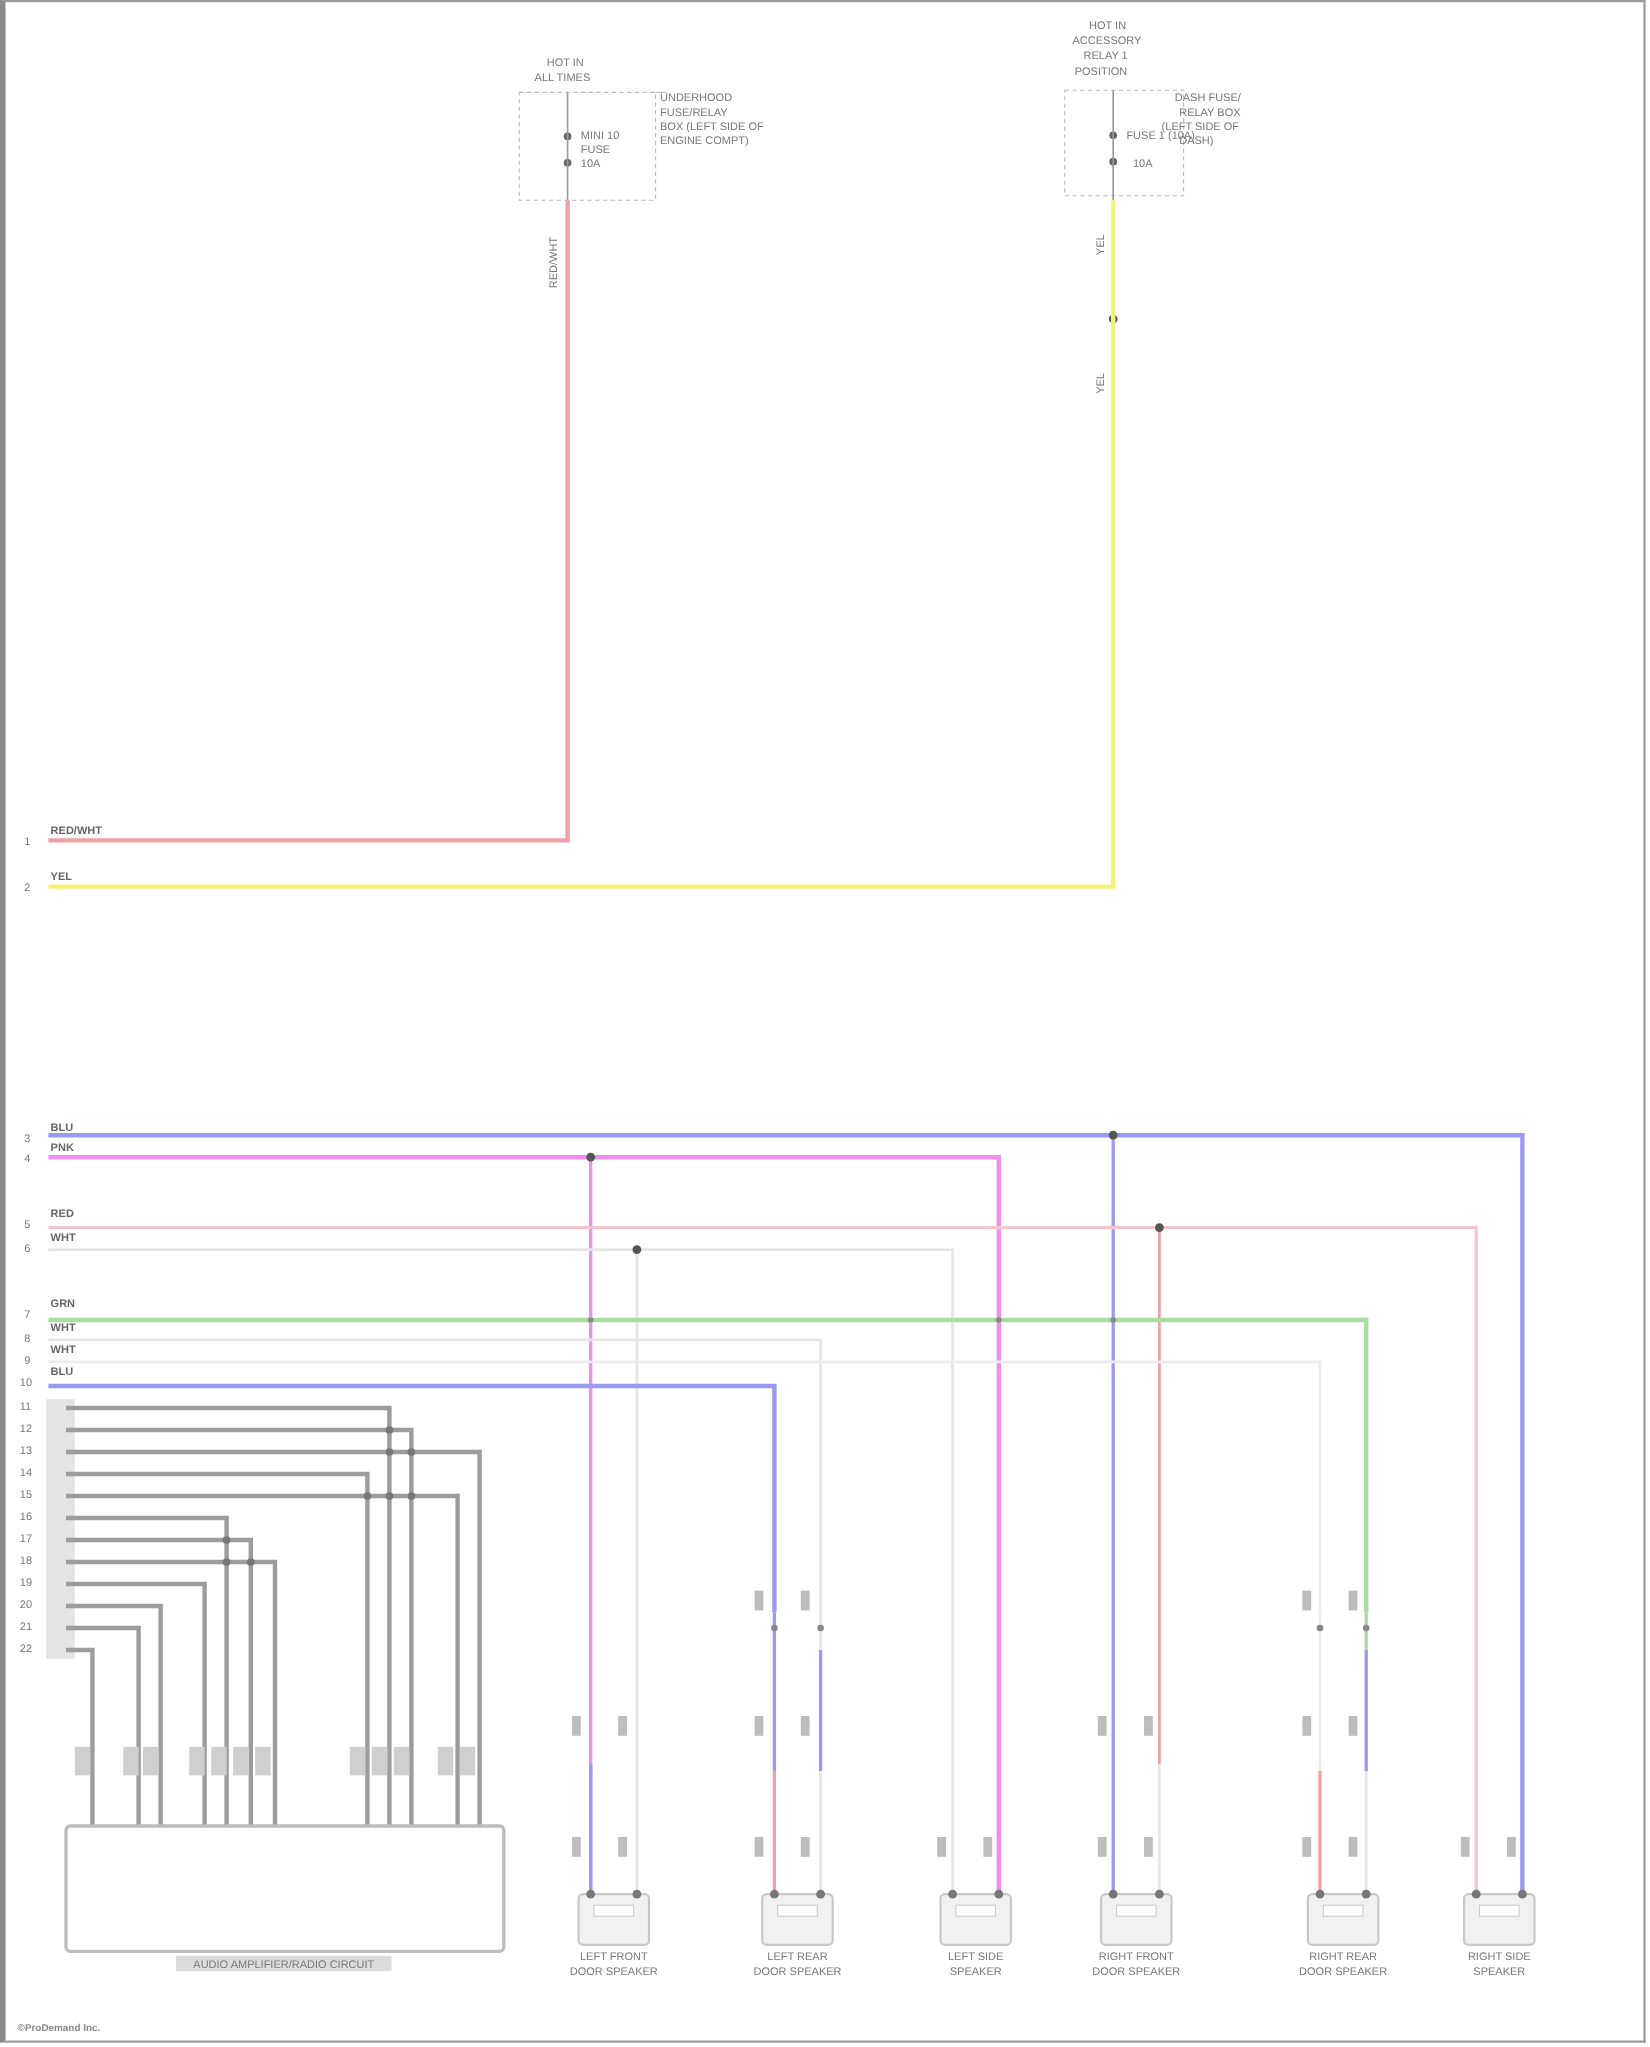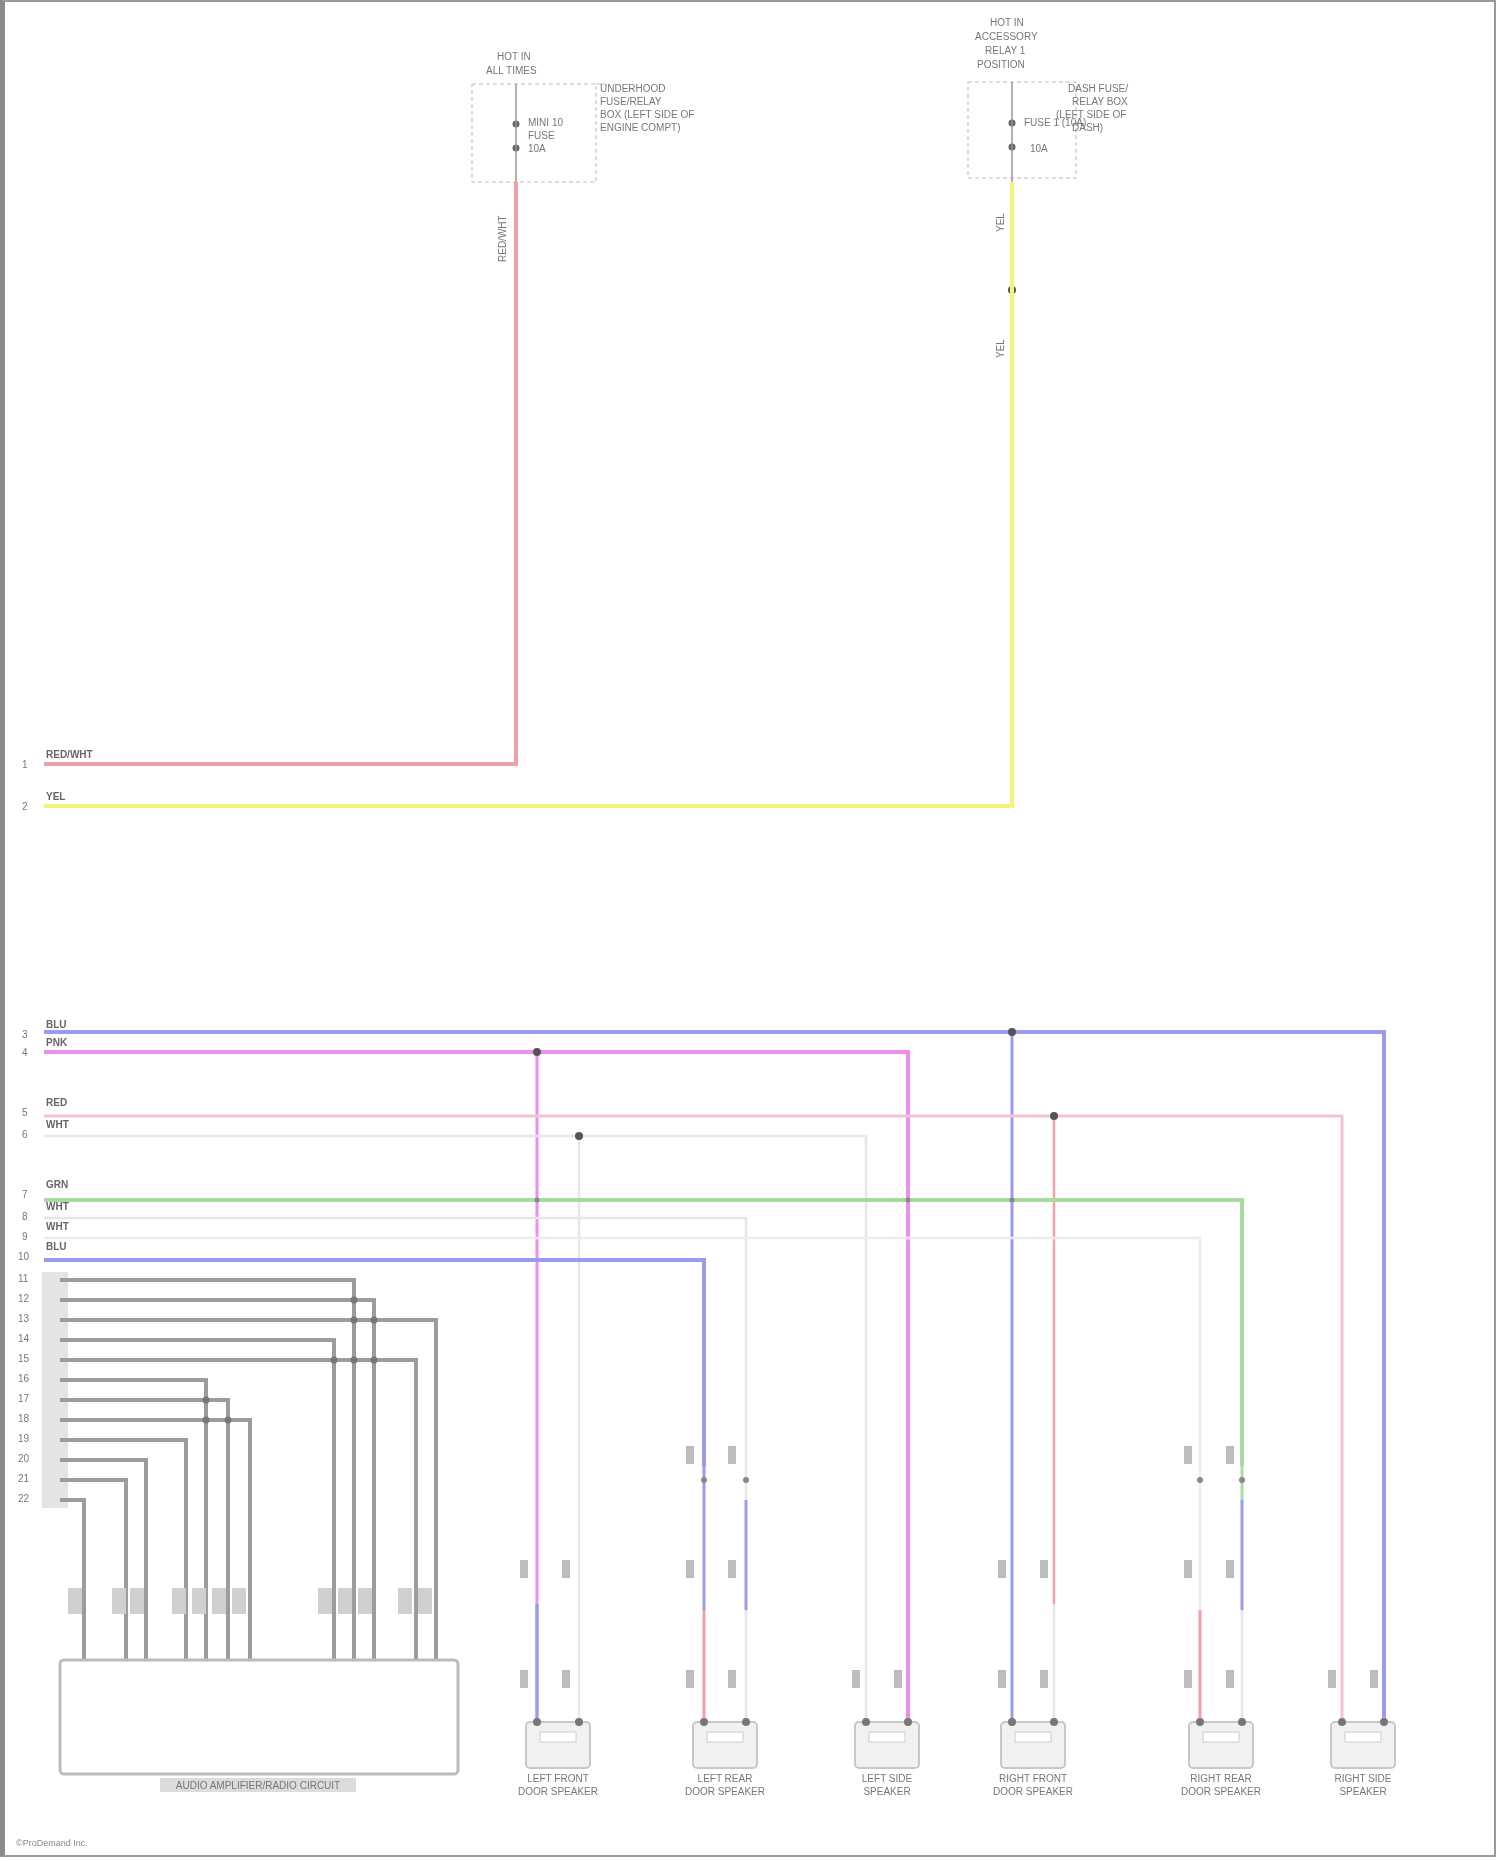--- a/index.html
+++ b/index.html
@@ -3,21 +3,21 @@
 <meta charset="utf-8">
 <style>
   html, body { margin: 0; padding: 0; background: #ffffff; }
   body { width: 1500px; height: 1861px; position: relative; overflow: hidden;
          font-family: "Liberation Sans", sans-serif; }
   .frame { position: absolute; left: 0; top: 0; width: 1496px; height: 1857px;
            border: 2px solid #9a9a9a; border-left: 5px solid #8a8a8a; box-sizing: border-box; }
   svg { position: absolute; left: 0; top: 0; }
   .lbl { font-family: "Liberation Sans", sans-serif; font-size: 10px; fill: #777; }
   .lblb { font-family: "Liberation Sans", sans-serif; font-size: 10px; fill: #666; font-weight: bold; }
-  .footer { position: absolute; left: 16px; top: 1838px; font-size: 9px; color: #888; }
+  .footer { position: absolute; left: 16px; top: 1838px; font-size: 9px; color: #888; font-weight: bold; }
 </style>
 </head>
 <body>
 
 <div class="frame"></div>
 
 <svg width="1500" height="1861" viewBox="0 0 1500 1861">
 
   <g>
     <text class="lbl" x="497" y="60">HOT IN</text>

